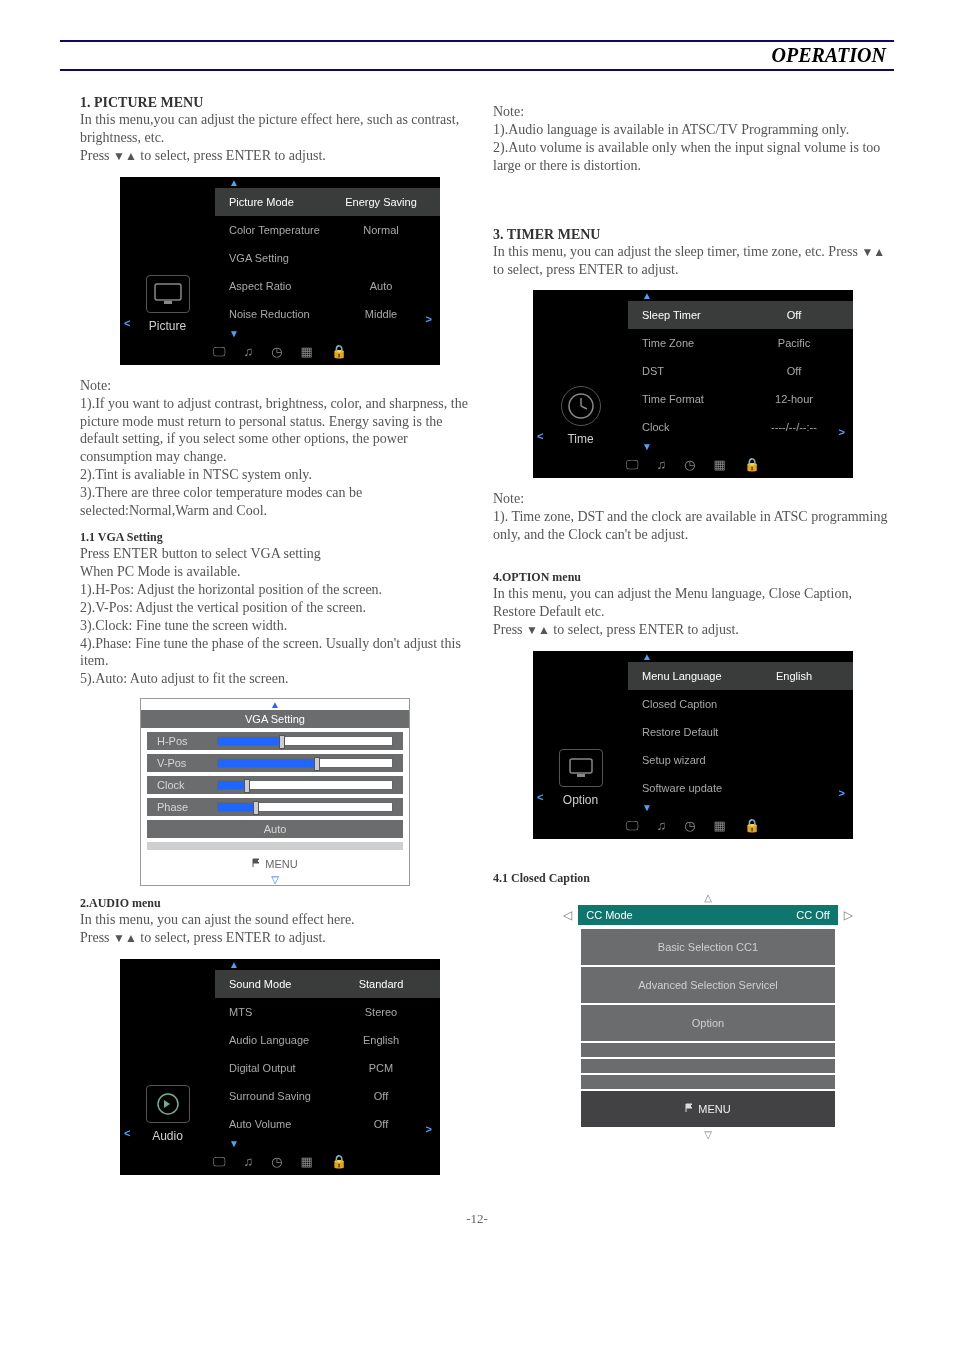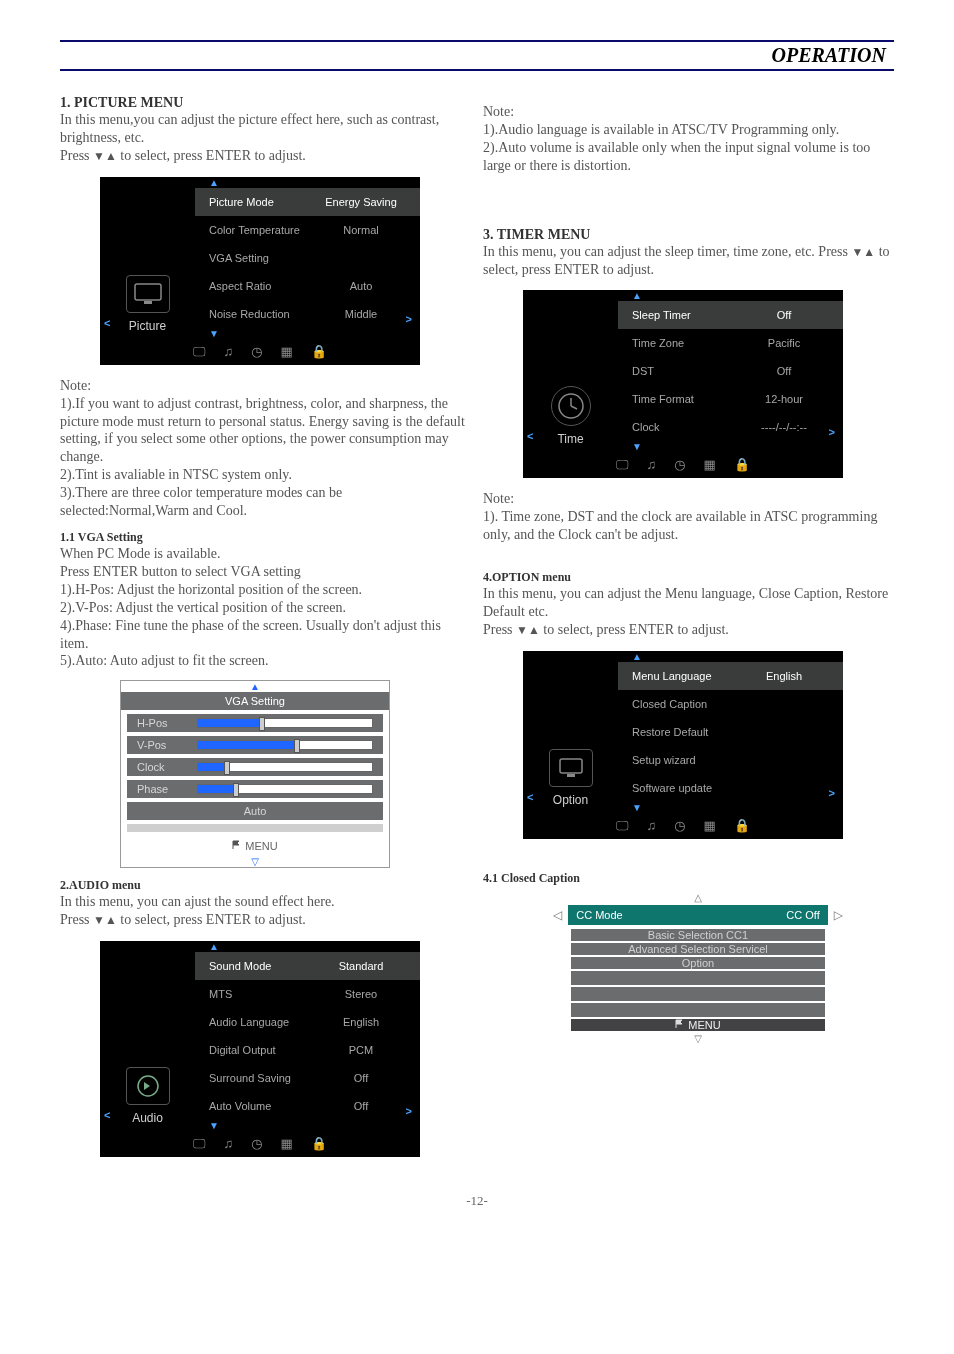--- a/index.html
+++ b/index.html
@@ -21,20 +21,21 @@
   .header-band span {
     font-style: italic;
     font-weight: bold;
     font-size: 20px;
     color: #000;
   }
   .columns {
     display: flex;
     gap: 12px;
     color: #4a4a4a;
+    margin-left: 20px;
   }
   .col { flex: 1; min-width: 0; }
   .section-title {
     font-weight: bold;
     font-size: 14px;
     color: #333;
     margin-top: 6px;
   }
   .body-text {
     font-size: 14px;
@@ -135,21 +136,21 @@
     font-family: Arial, sans-serif; font-size:11px;
   }
   .cc-outer-tri { text-align:center; color:#777; font-size:10px; }
   .cc-side-row { display:flex; align-items:center; gap:6px; }
   .cc-side-row .tri-side { color:#777; font-size:12px; }
   .cc-row {
     flex:1; background:#6b6c6e; color:#d0d0d0; text-align:center; padding:4px 8px; margin:2px 0;
     display:flex; justify-content:space-between;
   }
   .cc-row.hl { background:#0f766e; color:#fff; }
-  .cc-single { background:#6b6c6e; color:#d0d0d0; text-align:center; padding:0; margin:2px 18px; }
+  .cc-single { background:#6b6c6e; color:#d0d0d0; text-align:center; padding:12px; margin:2px 18px; }
 
   .page-num { text-align:center; font-size:13px; color:#666; margin-top:24px; }
 </style>
 </head>
 <body>
 
 <div class="header-band">
   <span>OPERATION</span>
 </div>
 
@@ -209,24 +210,25 @@
         <span>🔒</span>
       </div>
     </div>
 
     <div class="body-text">Note:</div>
     <div class="body-text">1).If you want to adjust contrast, brightness, color, and sharpness, the picture mode must return to personal status. Energy saving is the default setting, if you select some other options, the power consumption may change.</div>
     <div class="body-text">2).Tint is avaliable in NTSC system only.</div>
     <div class="body-text">3).There are three color temperature modes can be selected:Normal,Warm and Cool.</div>
 
     <div class="sub-title">1.1 VGA Setting</div>
+    <div class="body-text">Press ENTER button to select VGA setting</div>
     <div class="body-text">When PC Mode is available.</div>
-    <div class="body-text">Press ENTER button to select VGA setting</div>
     <div class="body-text">1).H-Pos: Adjust the horizontal position of the screen.</div>
     <div class="body-text">2).V-Pos: Adjust the vertical position of the screen.</div>
+    <div class="body-text">3).Clock: Fine tune the screen width.</div>
     <div class="body-text">4).Phase: Fine tune the phase of the screen. Usually don't adjust this item.</div>
     <div class="body-text">5).Auto: Auto adjust to fit the screen.</div>
 
     <div class="vga-panel">
       <div class="tri"><span>▲</span></div>
       <div class="vga-title">VGA Setting</div>
       <div class="vga-row">
         <span class="lbl">H-Pos</span>
         <div class="slider-track">
             <div class="slider-fill" style="width:35%"></div>

